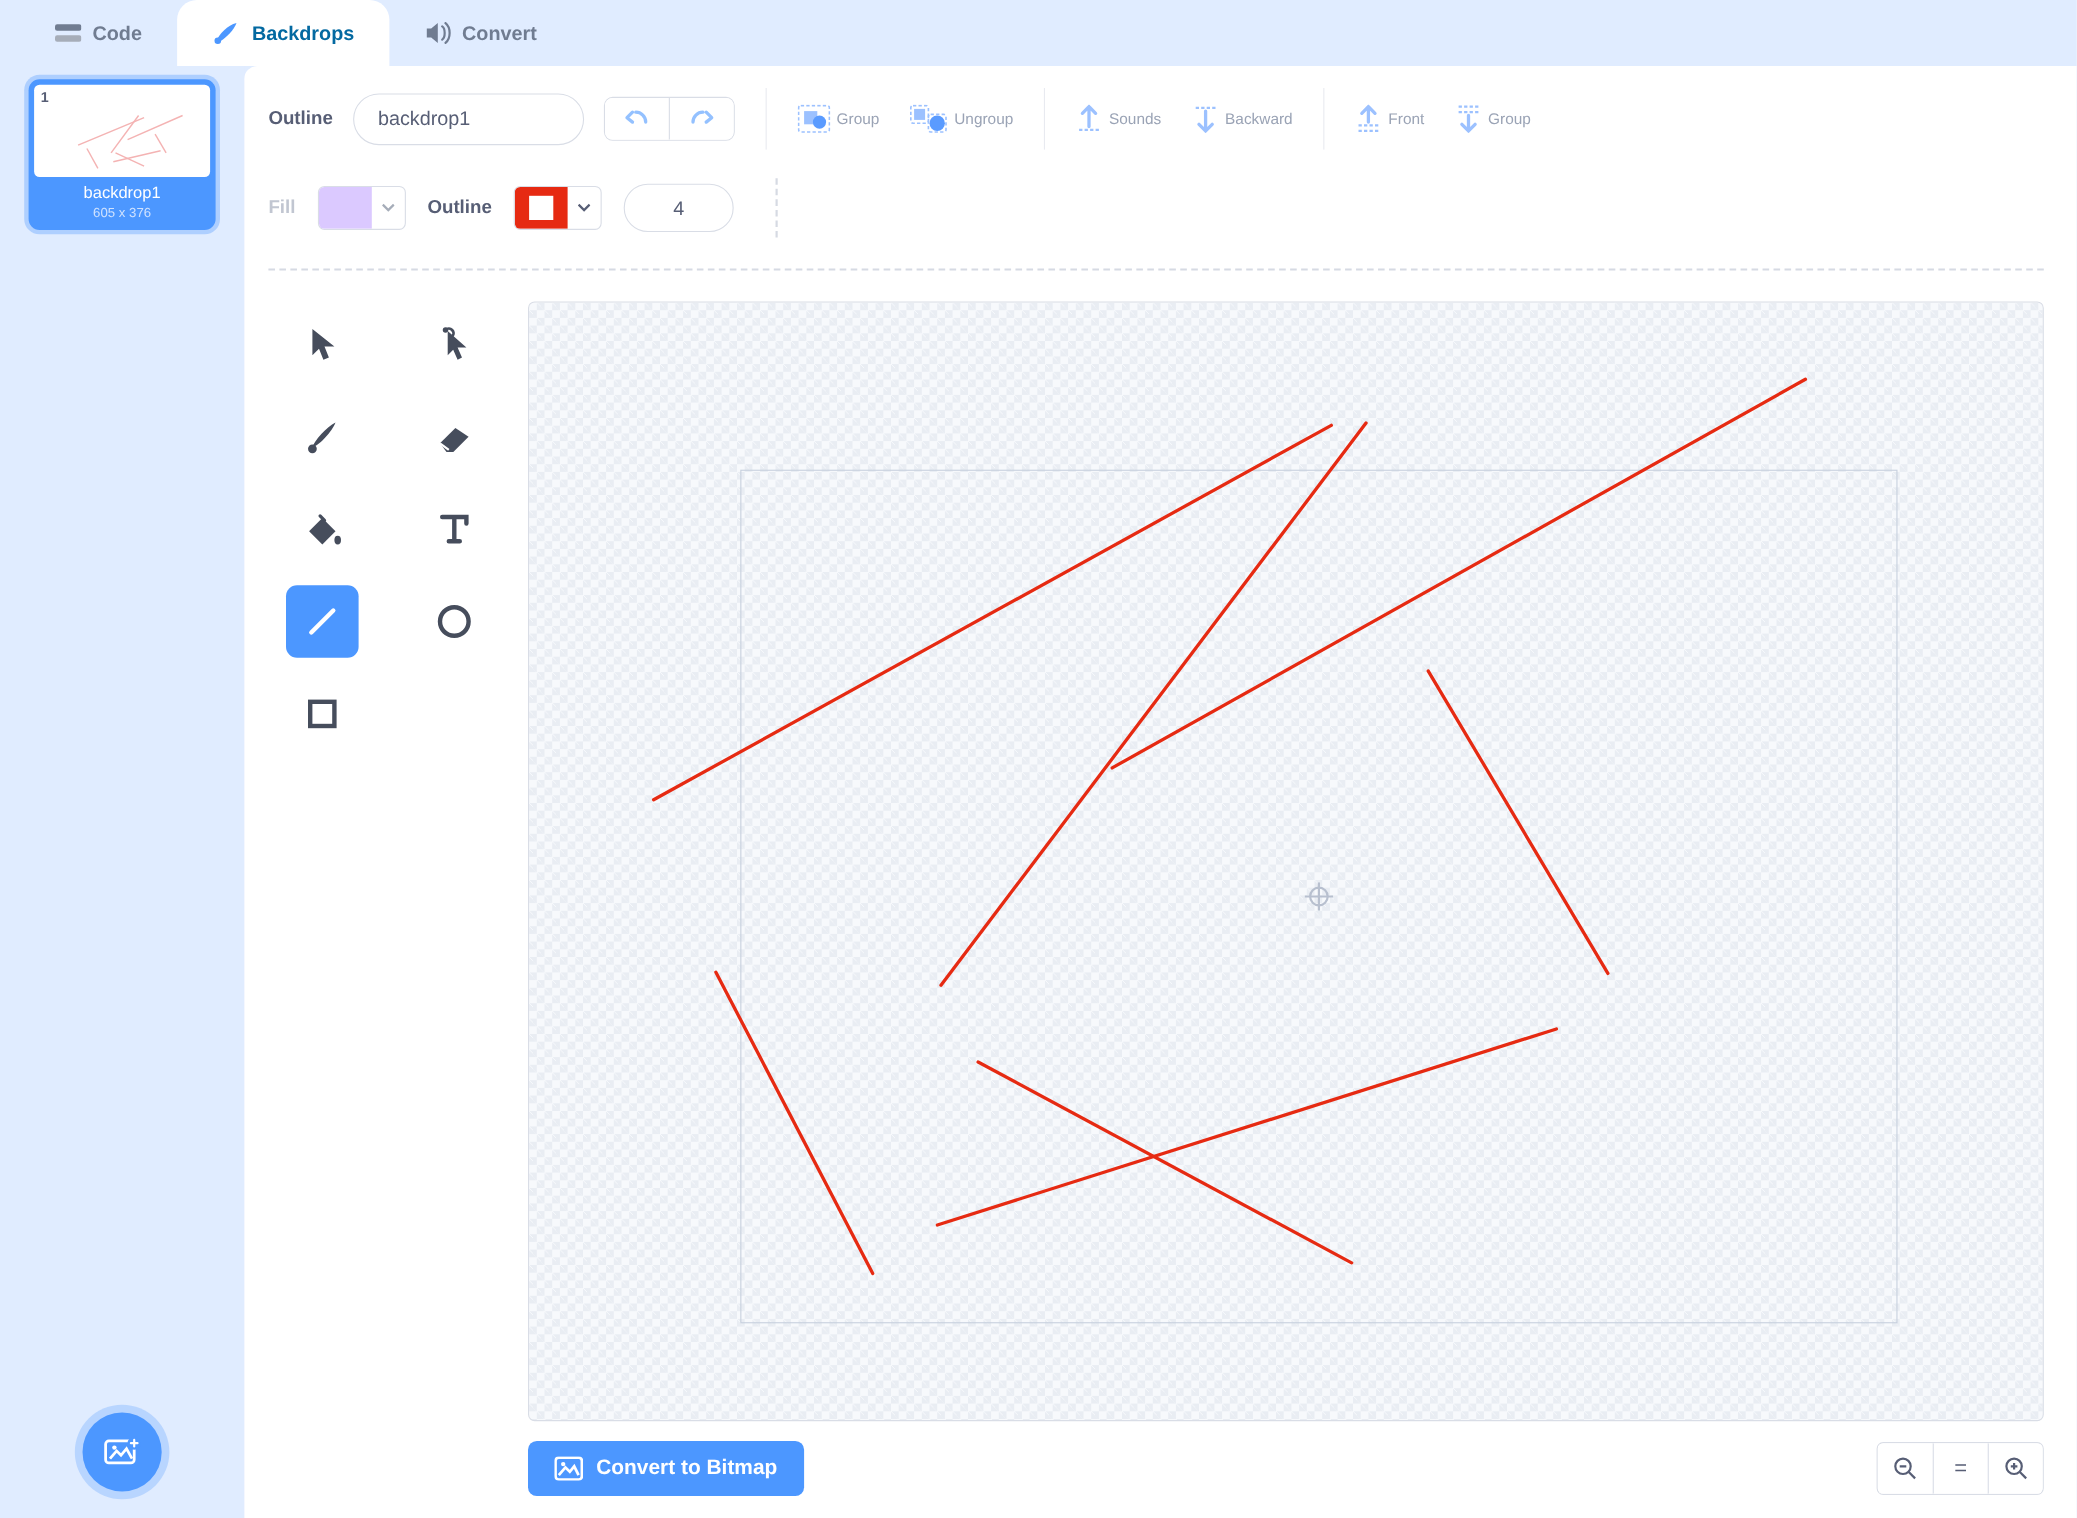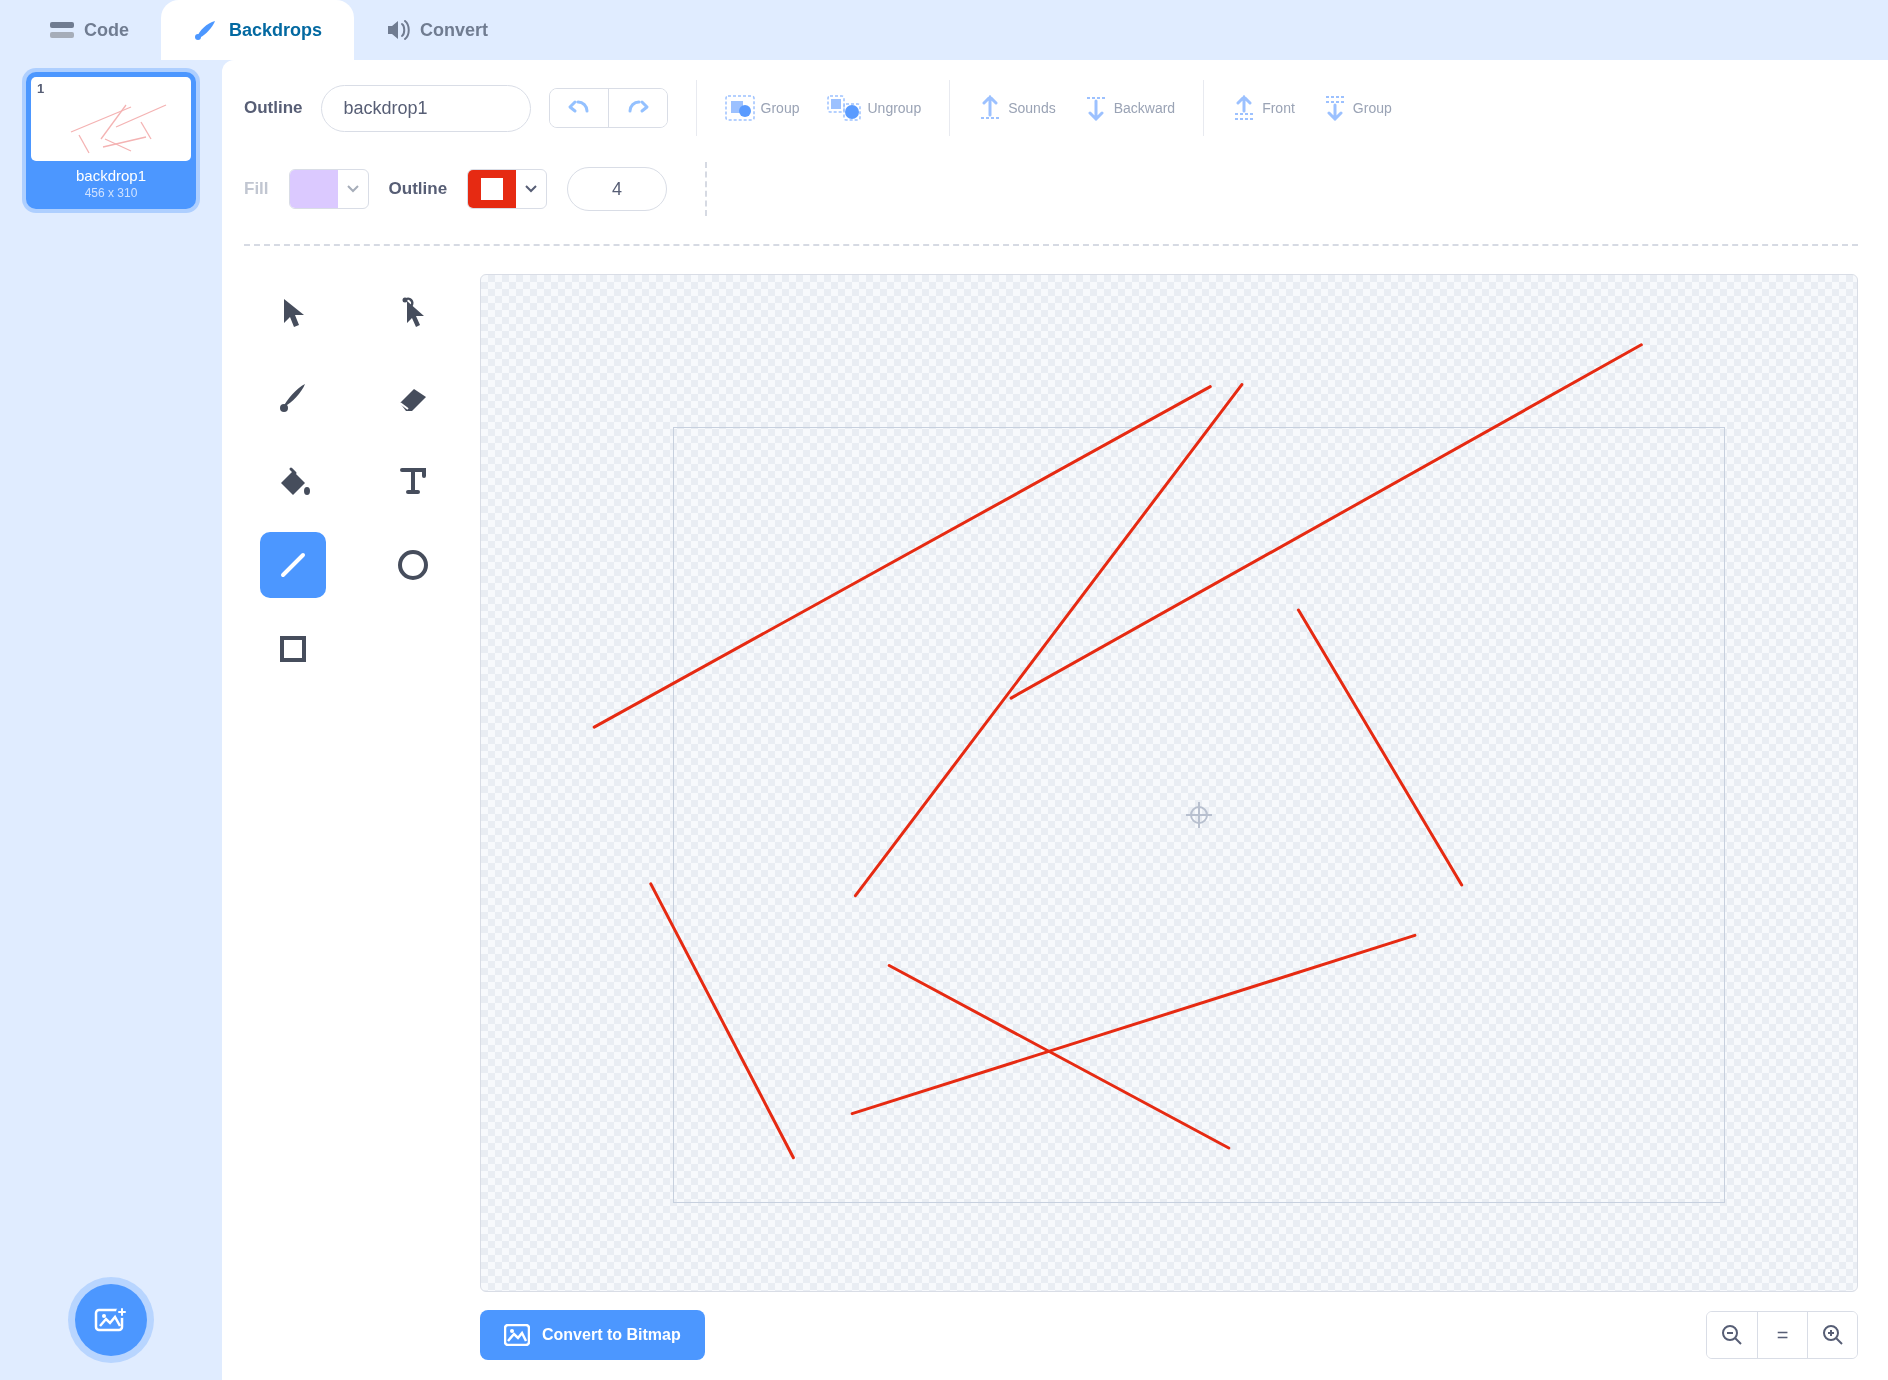--- a/index.html
+++ b/index.html
@@ -60,21 +60,21 @@
   .canvas-wrap { flex:1; display:flex; flex-direction:column; min-height:0;}
   .canvas-outer { flex:1; border:1px solid #d9dde6; border-radius:6px; background-image:
      linear-gradient(45deg,#e9edf3 25%,transparent 25%,transparent 75%,#e9edf3 75%),
      linear-gradient(45deg,#e9edf3 25%,#f7f9fc 25%,#f7f9fc 75%,#e9edf3 75%);
      background-size:14px 14px; background-position:0 0,7px 7px;
      position:relative; display:flex; align-items:center; justify-content:center; overflow:hidden;}
   .stage { position:absolute; border:1px solid #c7d0de; }
   .crosshair { position:absolute; color:#b8c0cf; }
 
   .bottom-row { display:flex; justify-content:space-between; align-items:center; margin-top:18px;}
-  .convert-btn { background:#4c97ff; color:#fff; border:none; border-radius:8px; padding:14px 24px; font-size:16px; font-weight:700; display:flex; align-items:center; gap:12px; cursor:pointer;}
+  .convert-btn { background:#4c97ff; color:#fff; border:none; border-radius:8px; padding:14px 24px; font-size:19px; font-weight:700; display:flex; align-items:center; gap:12px; cursor:pointer;}
   .zoom-group { display:flex; border:1px solid #d9dde6; border-radius:6px; overflow:hidden;}
   .zoom-group button { background:#fff; border:none; width:50px; height:46px; display:flex; align-items:center; justify-content:center; cursor:pointer; font-size:20px; color:#575e75;}
   .zoom-group button + button { border-left:1px solid #d9dde6; }
 
   svg { display:block; }
 </style>
 </head>
 <body>
 
 <div class="tabs">
@@ -120,21 +120,21 @@
             <line x1="85" y1="50" x2="135" y2="28"></line>
               <line x1="110" y1="45" x2="120" y2="62"></line>
             <line x1="72" y1="70" x2="115" y2="60"></line>
               <line x1="74" y1="62" x2="100" y2="74"></line>
             <line x1="48" y1="58" x2="58" y2="76"></line>
           </g>
         </svg>
       </div>
       <div class="thumb-meta">
         <div class="name">backdrop1</div>
-        <div class="dim">456 x 310</div>
+        <div class="dim">605 x 376</div>
       </div>
     </div>
     <div class="add-btn">
       <svg width="34" height="28" viewBox="0 0 34 28">
           <rect x="2" y="4" width="26" height="20" rx="3" fill="none" stroke="#fff" stroke-width="2.5"></rect>
           <path d="M6 20l6-7 4 4 5-6 5 9" fill="none" stroke="#fff" stroke-width="2.5"></path>
           <circle cx="10" cy="10" r="2" fill="#fff"></circle>
           <circle cx="28" cy="6" r="6" fill="#4c97ff"></circle>
           <path d="M28 3v6M25 6h6" stroke="#fff" stroke-width="2" stroke-linecap="round"></path>
         </svg>

